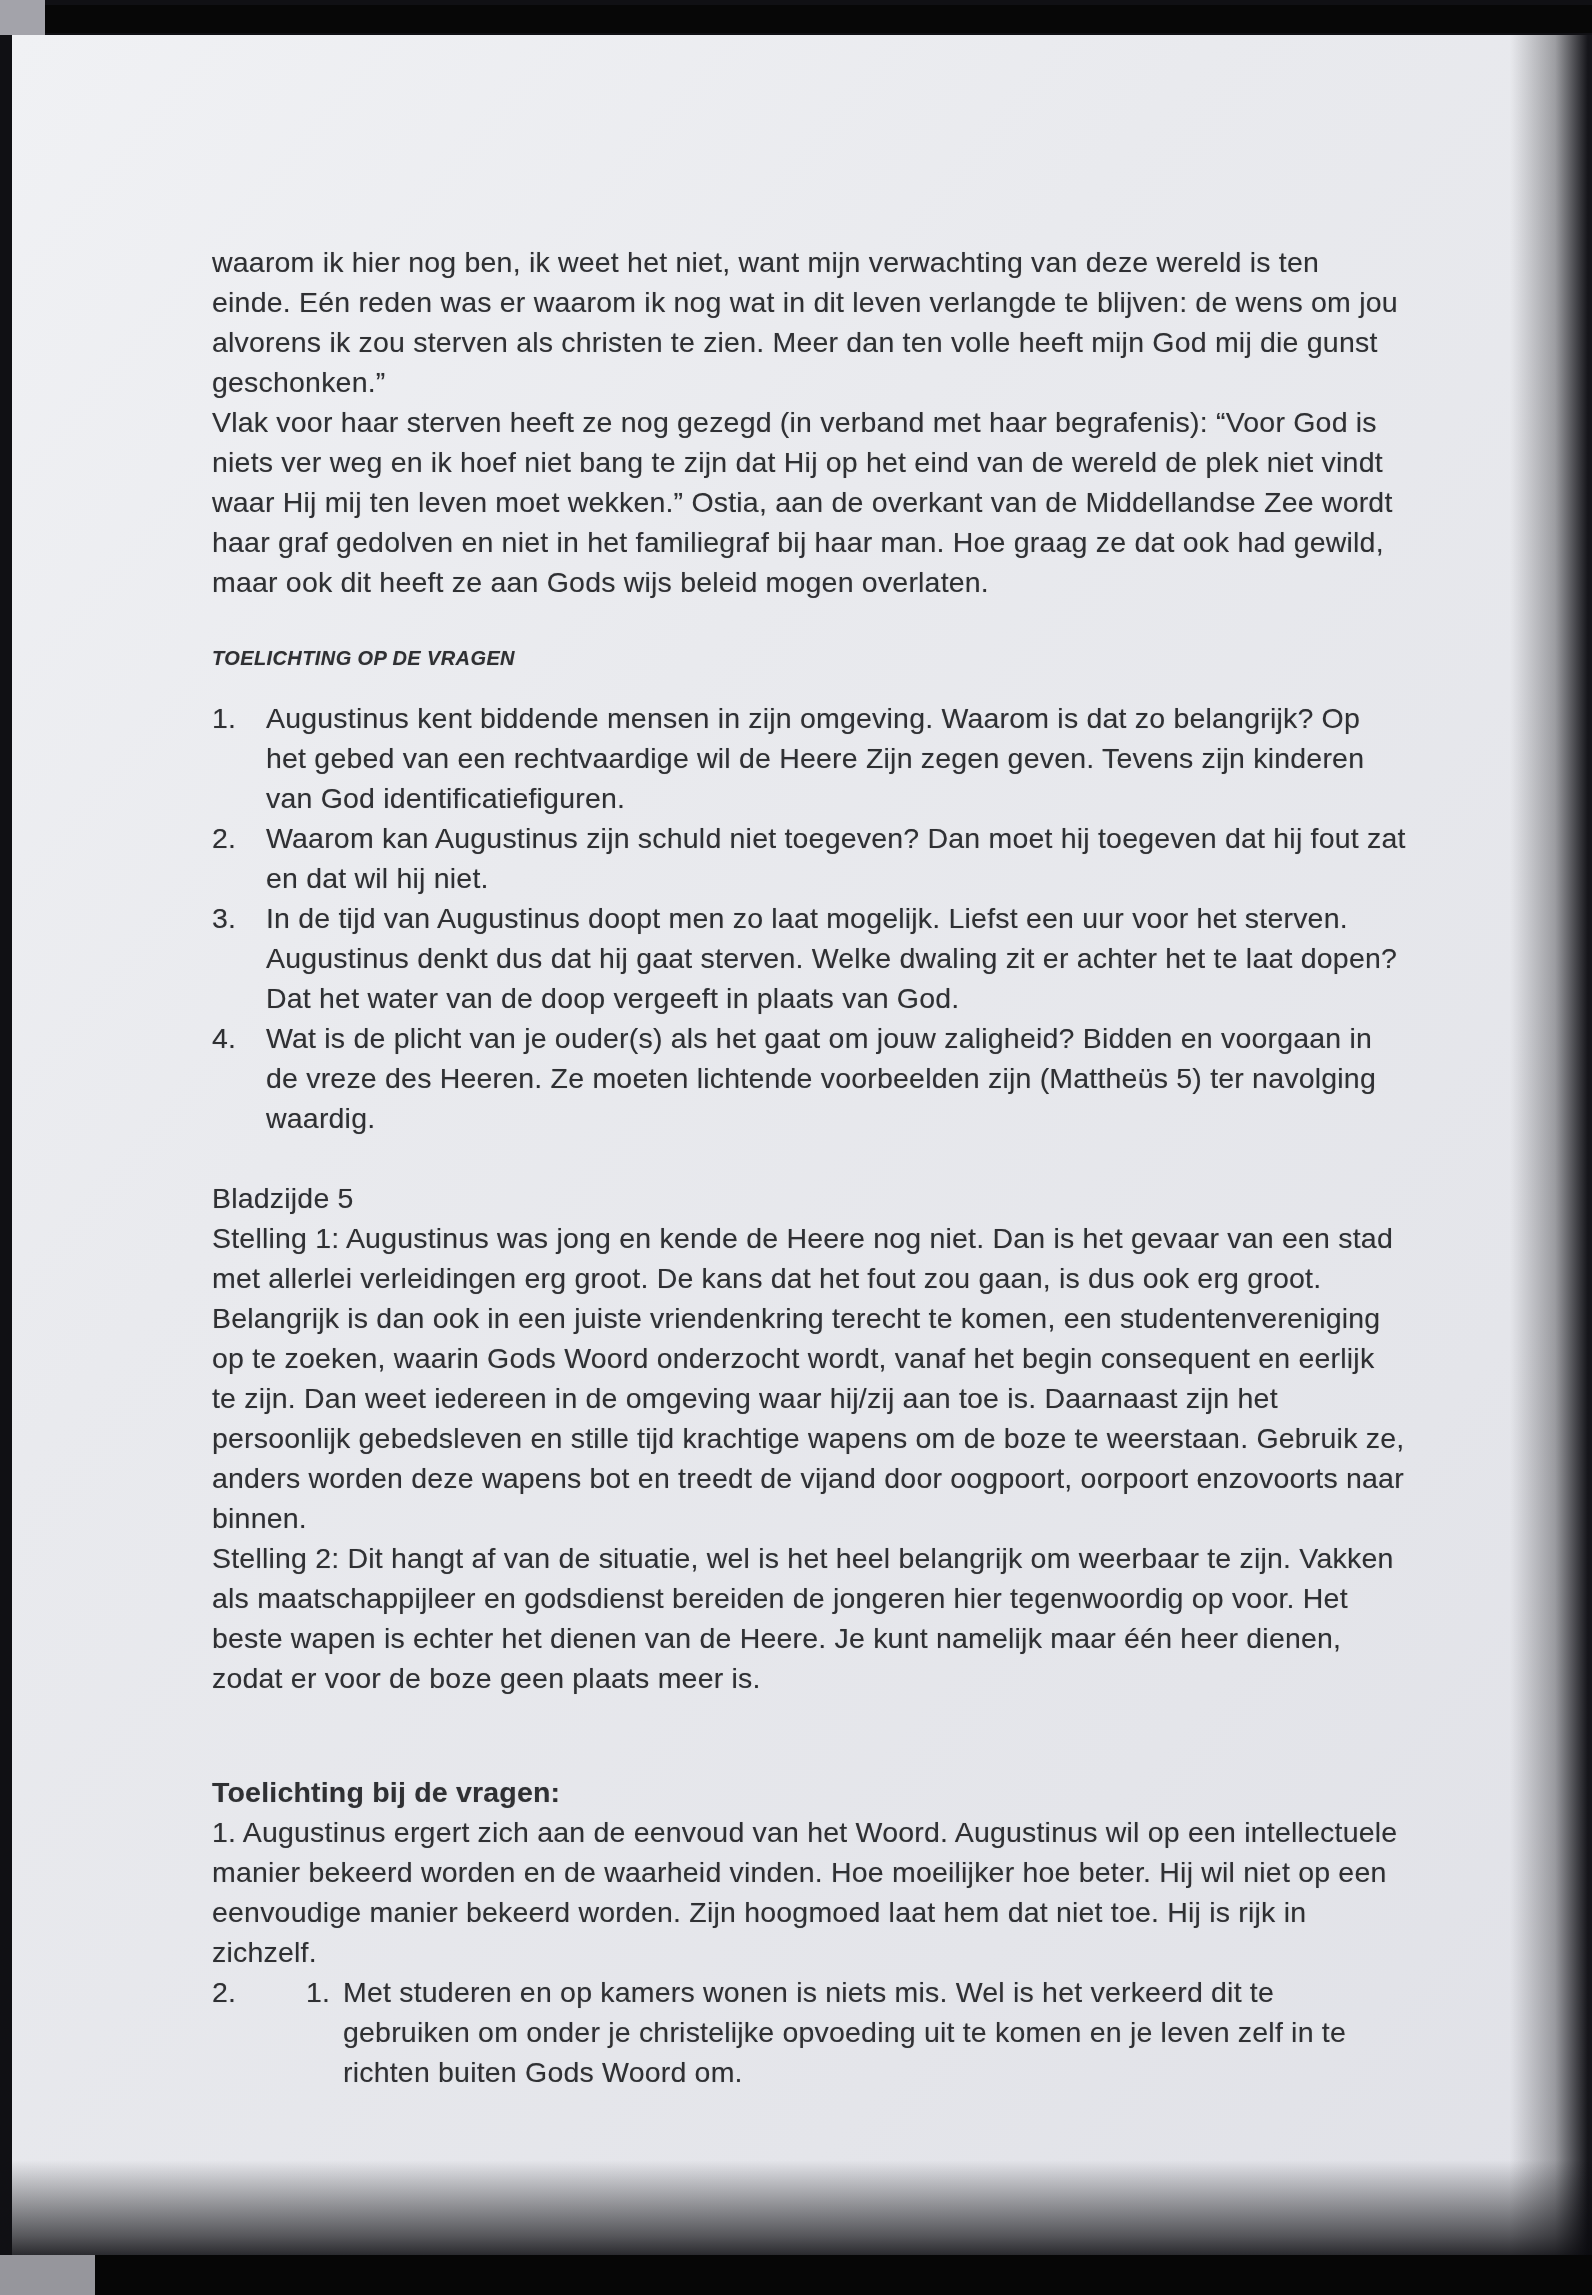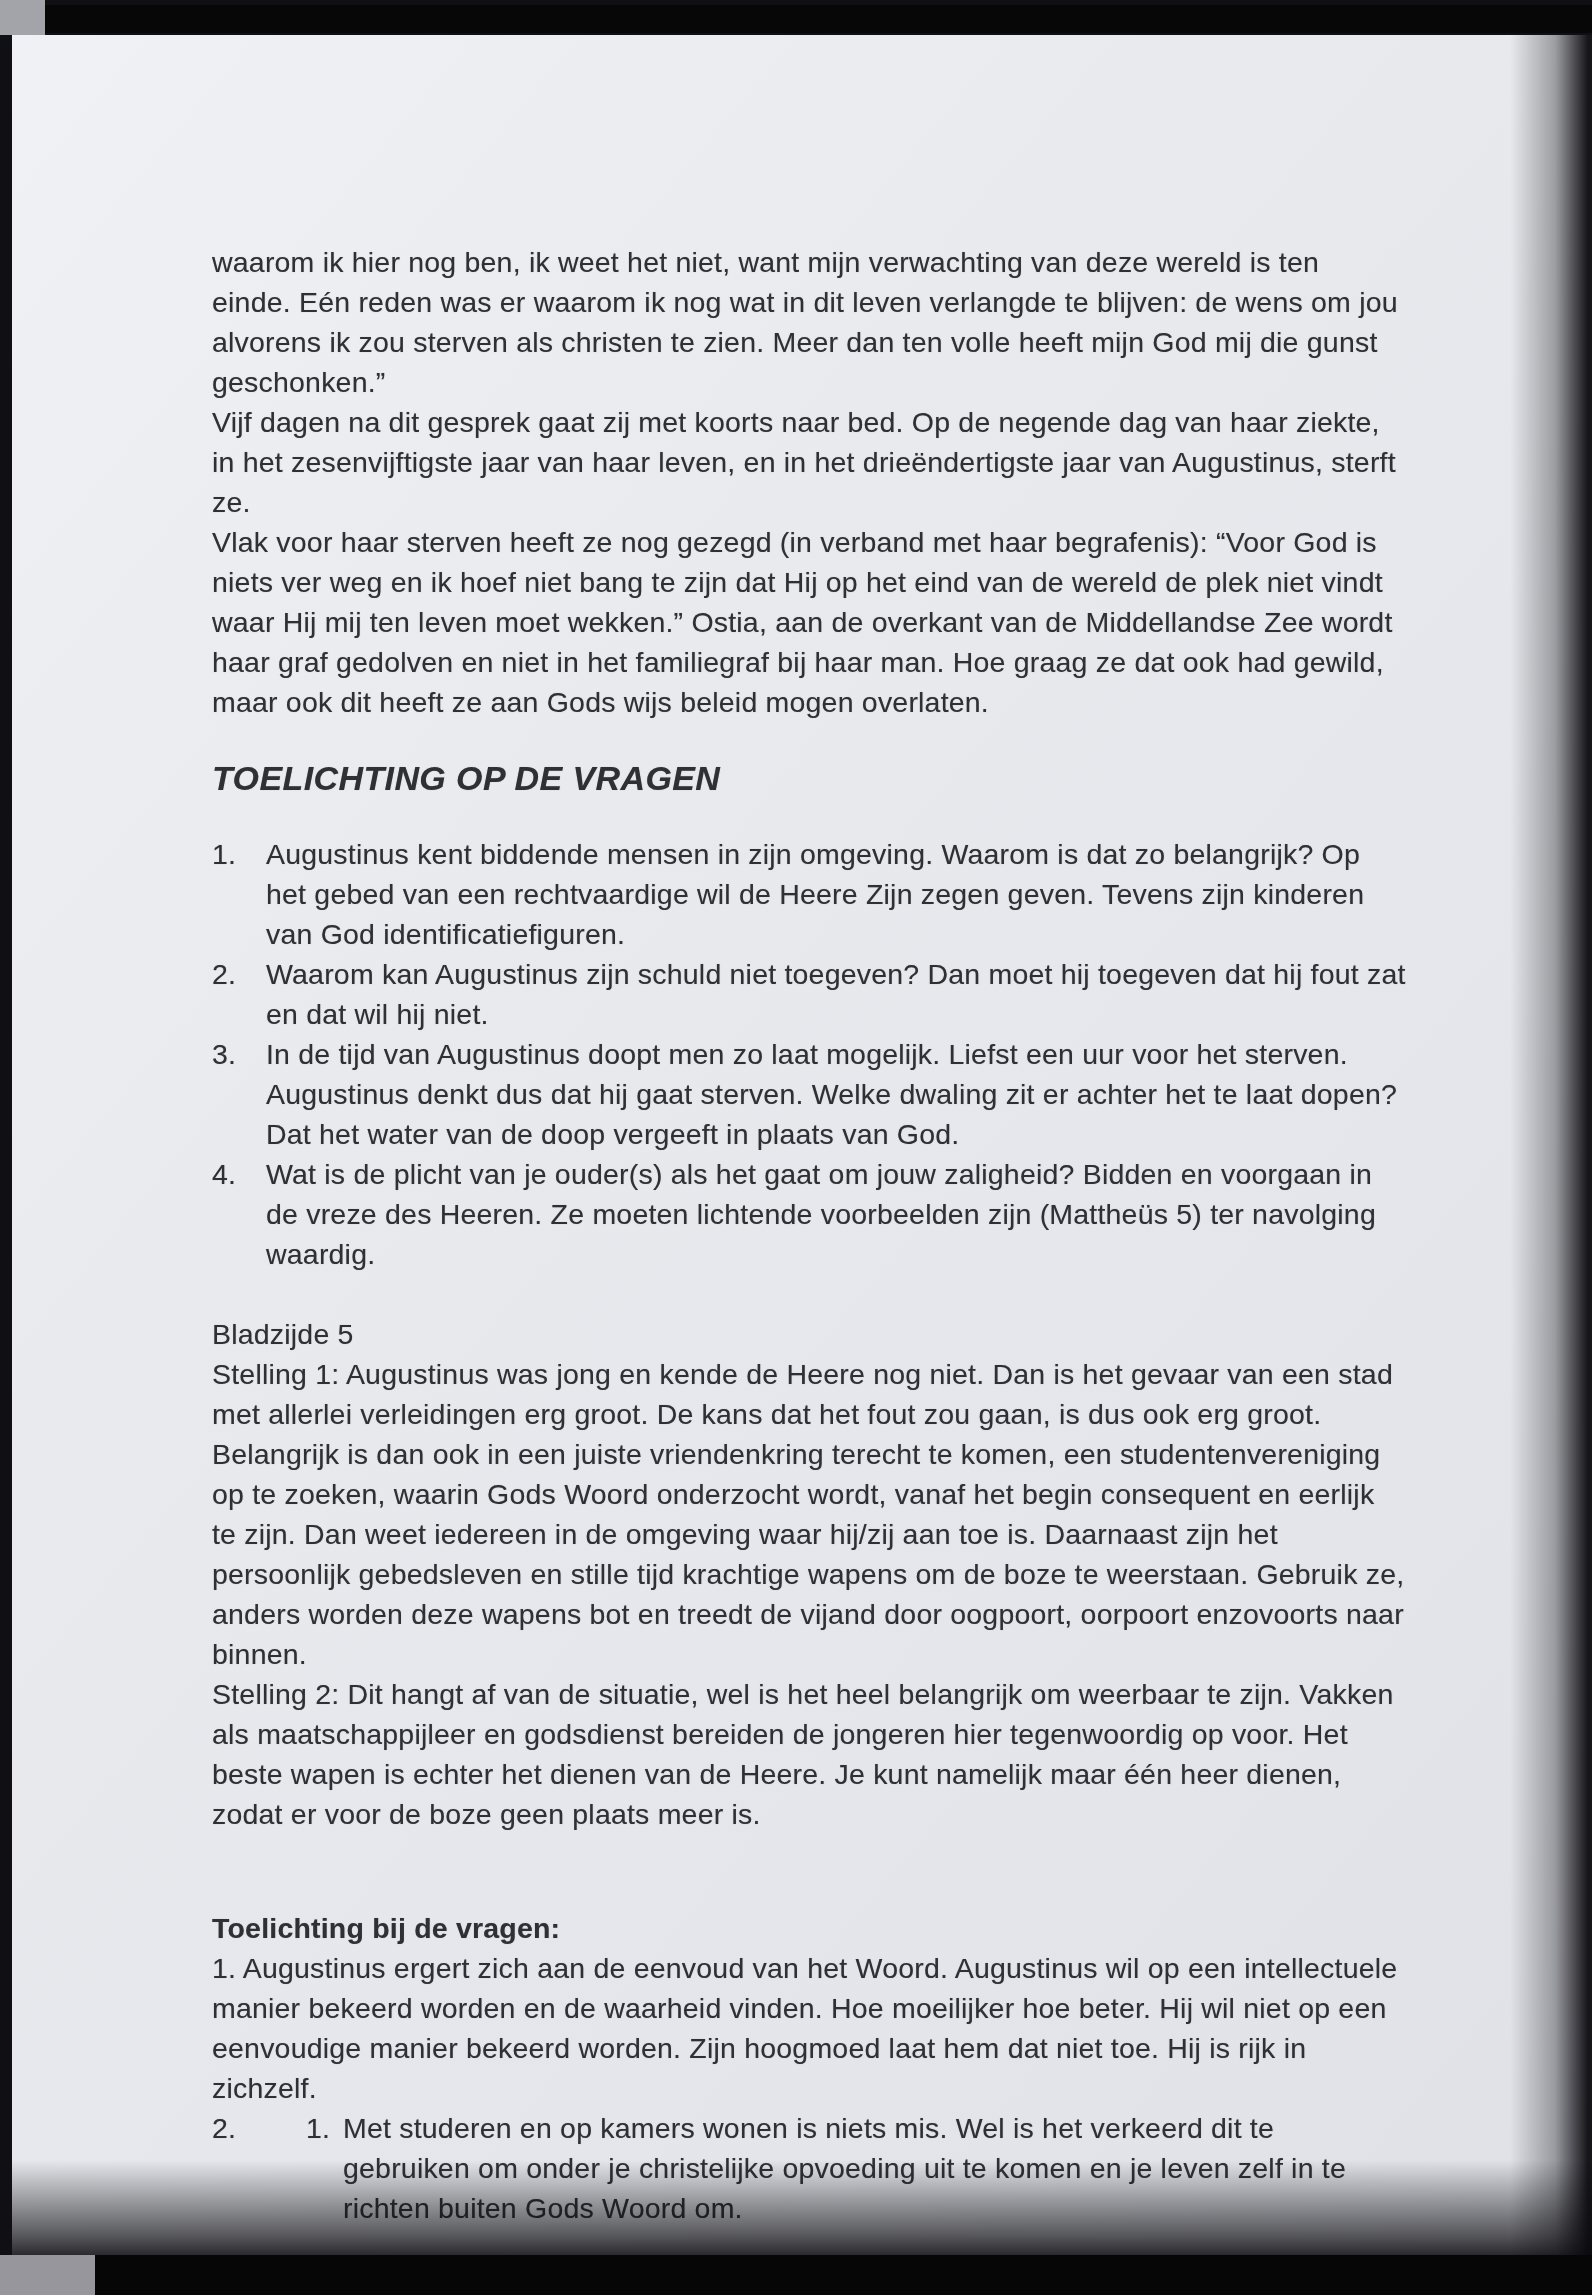--- a/index.html
+++ b/index.html
@@ -51,23 +51,23 @@
     font-size: 28.5px;
     line-height: 40px;
     color: #2f3033;
     letter-spacing: 0.2px;
     text-shadow: 0 0 0.9px rgba(47,48,51,0.35);
   }
   .para { margin: 0; }
   .heading {
     font-style: italic;
     font-weight: bold;
-    font-size: 34px;
+    font-size: 20px;
     margin-top: 36px;
-    margin-bottom: 36px;
+    margin-bottom: 20px;
     letter-spacing: 0.4px;
   }
   .subhead { margin: 0; }
   .gap-top { margin-top: 40px; }
   .gap-top-lg { margin-top: 74px; font-weight: bold; }
 
   .num-list { margin: 0; }
   .li { position: relative; padding-left: 54px; }
   .li .li-num { position: absolute; left: 0; top: 0; }
 
@@ -82,21 +82,20 @@
 
 <div class="scan-root">
 
   <div class="corner-tl"></div>
   <div class="top-bar"></div>
 
   <div class="page">
     <main class="content">
 
       <p class="para">waarom ik hier nog ben, ik weet het niet, want mijn verwachting van deze wereld is ten einde. Eén reden was er waarom ik nog wat in dit leven verlangde te blijven: de wens om jou alvorens ik zou sterven als christen te zien. Meer dan ten volle heeft mijn God mij die gunst geschonken.”</p>
-      <p class="para">Vijf dagen na dit gesprek gaat zij met koorts naar bed. Op de negende dag van haar ziekte, in het zesenvijftigste jaar van haar leven, en in het drieëndertigste jaar van Augustinus, sterft ze.</p>
       <p class="para">Vlak voor haar sterven heeft ze nog gezegd (in verband met haar begrafenis): “Voor God is niets ver weg en ik hoef niet bang te zijn dat Hij op het eind van de wereld de plek niet vindt waar Hij mij ten leven moet wekken.” Ostia, aan de overkant van de Middellandse Zee wordt haar graf gedolven en niet in het familiegraf bij haar man. Hoe graag ze dat ook had gewild, maar ook dit heeft ze aan Gods wijs beleid mogen overlaten.</p>
 
       <h1 class="heading">TOELICHTING OP DE VRAGEN</h1>
 
 
       <div class="num-list">
         <div class="li">
           <span class="li-num">1.</span>
           <span class="li-text">Augustinus kent biddende mensen in zijn omgeving. Waarom is dat zo belangrijk? Op het gebed van een rechtvaardige wil de Heere Zijn zegen geven. Tevens zijn kinderen van God identificatiefiguren.</span>
         </div>

